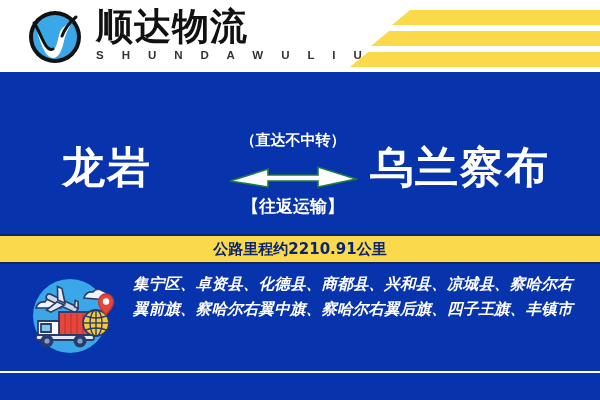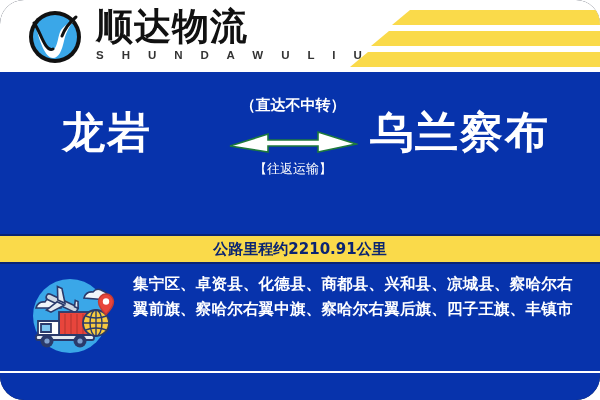--- a/index.html
+++ b/index.html
@@ -7,21 +7,20 @@
     padding: 0;
     background: #ffffff;
   }
   #banner {
     position: relative;
     width: 600px;
     height: 400px;
     overflow: hidden;
     font-family: "Liberation Sans", "DejaVu Sans", sans-serif;
     background: #0f172a;
-    border-radius: 24px;
     -webkit-font-smoothing: antialiased;
   }
 
   
   .header {
     position: absolute;
     left: 0; top: 0;
     width: 600px; height: 72px;
     background: #ffffff;
     overflow: hidden;
@@ -72,21 +71,21 @@
   .body-blue {
     position: absolute;
     left: 0; top: 72px;
     width: 600px; height: 328px;
     background: #0733ac;
   }
 
   
   .route {
     position: absolute;
-    left: 0; top: 88px;
+    left: 0; top: 123px;
     width: 600px; height: 100px;
   }
   .city {
     position: absolute;
     top: 18px;
     font-family: "DejaVu Sans", "Liberation Sans", sans-serif;
     font-size: 43px;
     font-weight: 700;
     color: #ffffff;
     letter-spacing: 2px;
@@ -114,22 +113,22 @@
   .arrow-svg {
     position: absolute;
     left: 0; top: 40px;
     width: 130px; height: 26px;
   }
   .note-bottom {
     position: absolute;
     left: 50%; top: 72px;
     transform: translateX(-50%);
     font-family: "DejaVu Sans", "Liberation Sans", sans-serif;
-    font-size: 13px;
-    font-weight: 400;
+    font-size: 17px;
+    font-weight: 700;
     color: #ffffff;
     white-space: nowrap;
   }
 
   
   .info-bar {
     position: absolute;
     left: 0; top: 234px;
     width: 600px; height: 30px;
     background: #fada4a;
@@ -164,20 +163,21 @@
     position: absolute;
     left: 133px; top: 6px;
     width: 452px;
     font-family: "DejaVu Sans", "Liberation Sans", sans-serif;
     font-size: 15.5px;
     font-weight: 700;
     color: #ffffff;
     line-height: 25px;
     letter-spacing: 0.2px;
     text-align: left;
+    font-style: italic;
   }
 
   .divider {
     position: absolute;
     left: 0; top: 371px;
     width: 600px; height: 2px;
     background: #ffffff;
   }
 </style>
 </head>

